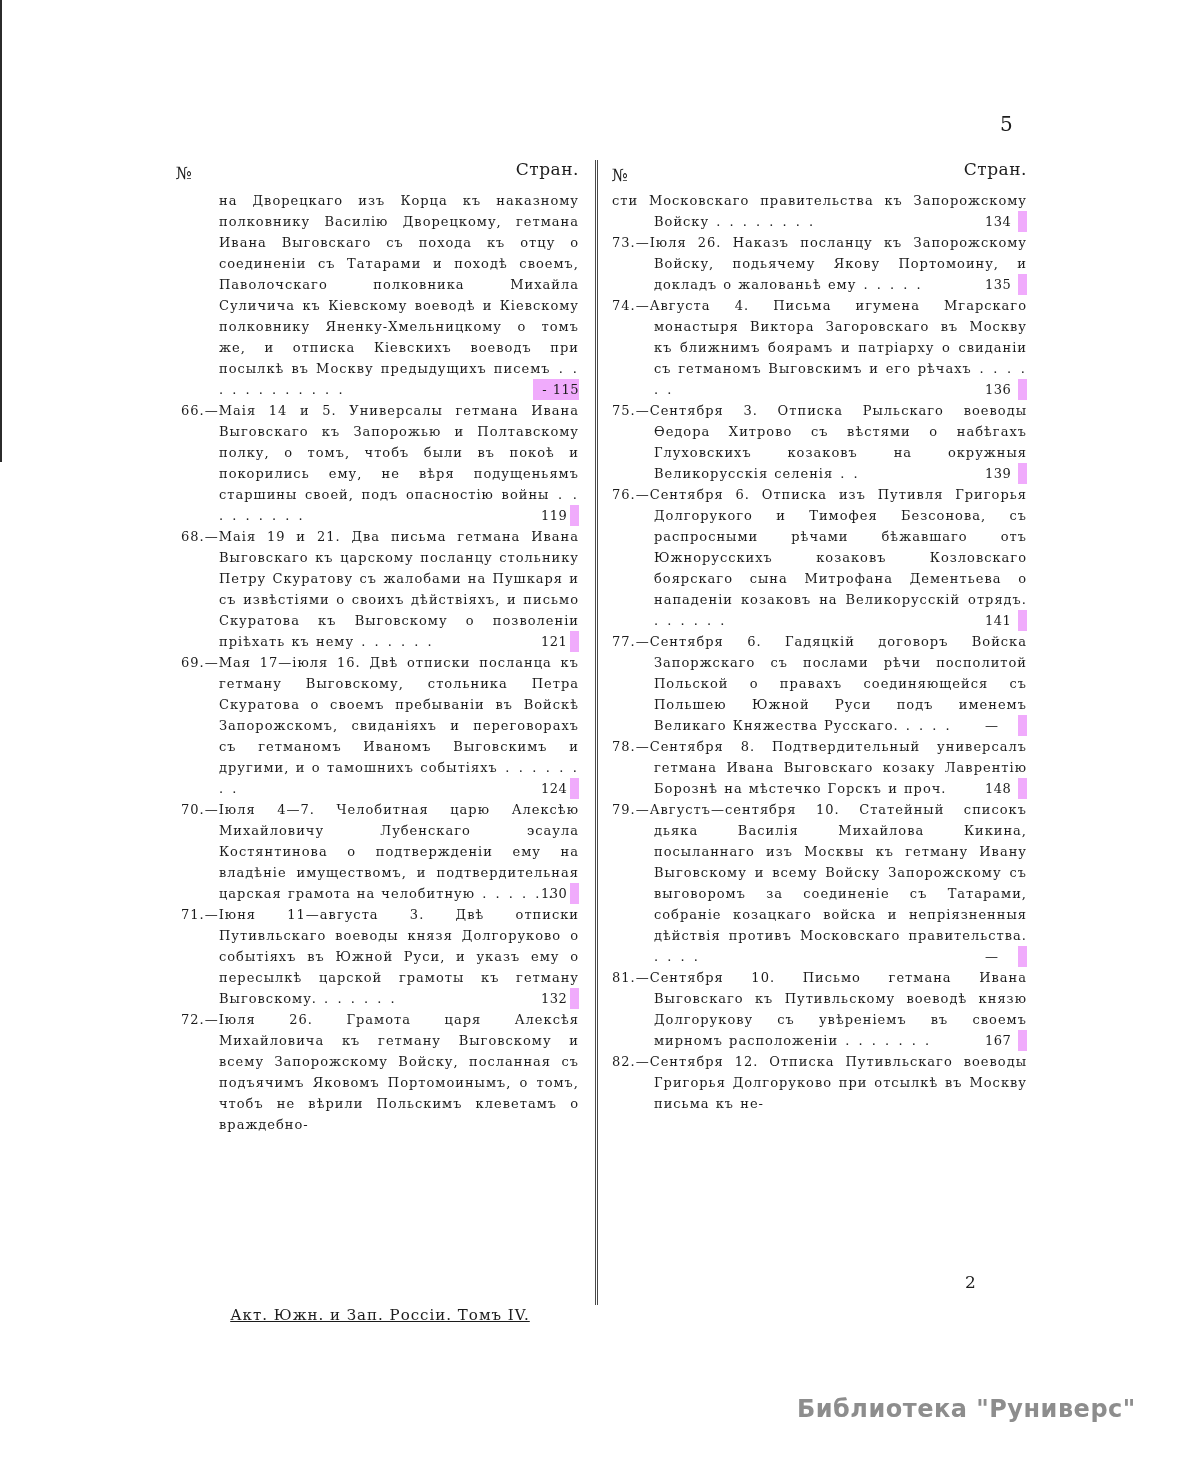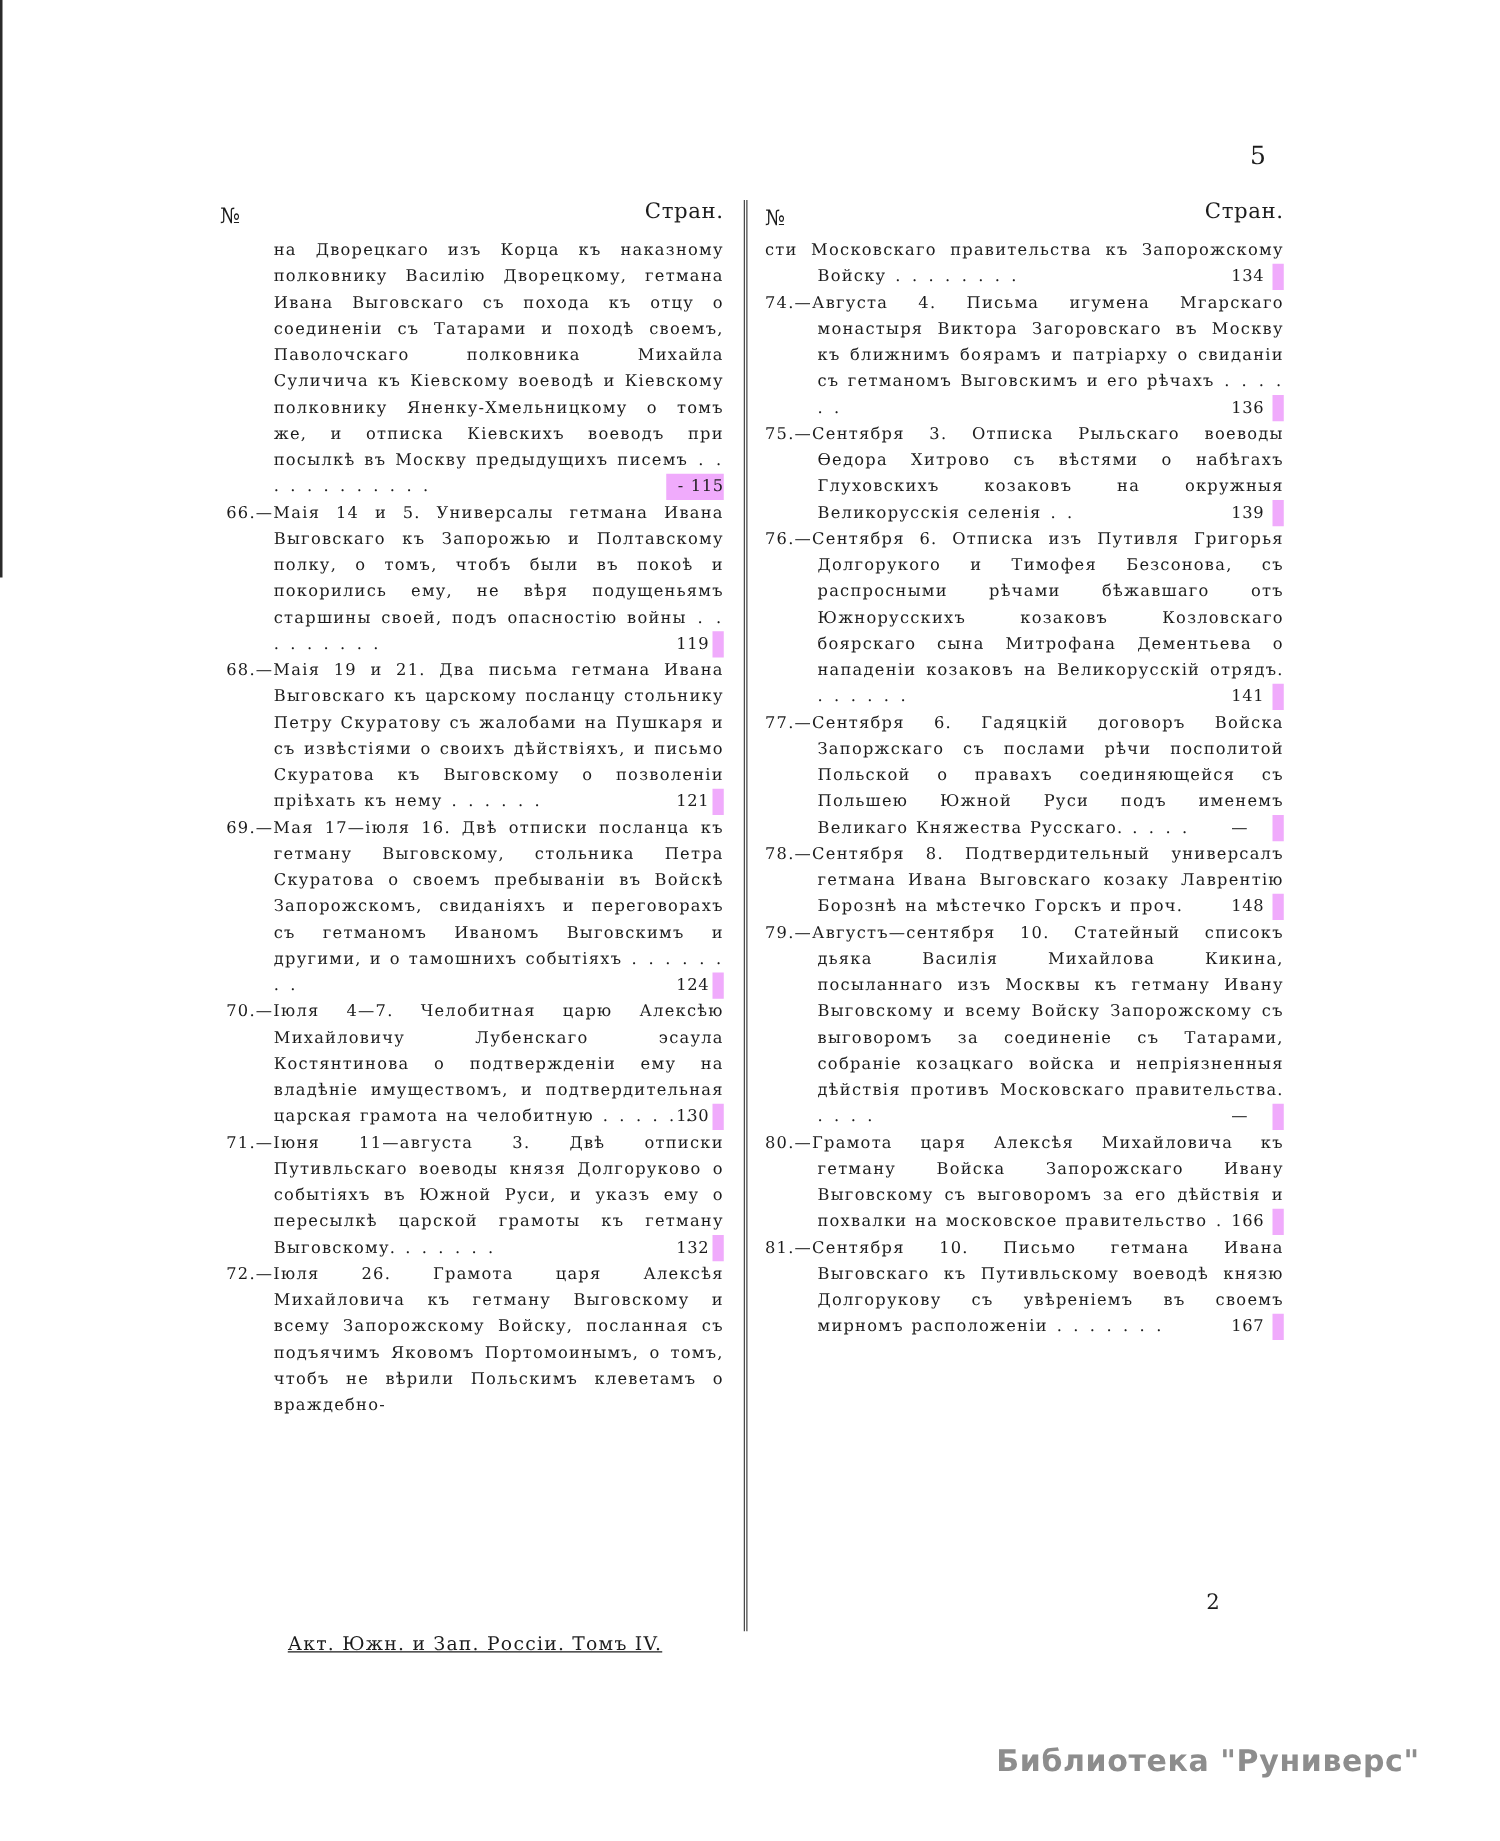--- a/index.html
+++ b/index.html
@@ -69,27 +69,28 @@
   <div class="entry"><span class="num">66.—</span><span>Маія 14 и 5. Универсалы гетмана Ивана Выговскаго къ Запорожью и Полтавскому полку, о томъ, чтобъ были въ покоѣ и покорились ему, не вѣря подущеньямъ старшины своей, подъ опасностію войны</span><span class="dots"> . . . . . . . . .</span><span class="pg">119</span></div>
   <div class="entry"><span class="num">68.—</span><span>Маія 19 и 21. Два письма гетмана Ивана Выговскаго къ царскому посланцу стольнику Петру Скуратову съ жалобами на Пушкаря и съ извѣстіями о своихъ дѣйствіяхъ, и письмо Скуратова къ Выговскому о позволеніи пріѣхать къ нему</span><span class="dots"> . . . . . .</span><span class="pg">121</span></div>
   <div class="entry"><span class="num">69.—</span><span>Мая 17—іюля 16. Двѣ отписки посланца къ гетману Выговскому, стольника Петра Скуратова о своемъ пребываніи въ Войскѣ Запорожскомъ, свиданіяхъ и переговорахъ съ гетманомъ Иваномъ Выговскимъ и другими, и о тамошнихъ событіяхъ</span><span class="dots"> . . . . . . . .</span><span class="pg">124</span></div>
   <div class="entry"><span class="num">70.—</span><span>Іюля 4—7. Челобитная царю Алексѣю Михайловичу Лубенскаго эсаула Костянтинова о подтвержденіи ему на владѣніе имуществомъ, и подтвердительная царская грамота на челобитную</span><span class="dots"> . . . . . .</span><span class="pg">130</span></div>
   <div class="entry"><span class="num">71.—</span><span>Іюня 11—августа 3. Двѣ отписки Путивльскаго воеводы князя Долгоруково о событіяхъ въ Южной Руси, и указъ ему о пересылкѣ царской грамоты къ гетману Выговскому.</span><span class="dots"> . . . . . .</span><span class="pg">132</span></div>
   <div class="entry"><span class="num">72.—</span><span>Іюля 26. Грамота царя Алексѣя Михайловича къ гетману Выговскому и всему Запорожскому Войску, посланная съ подъячимъ Яковомъ Портомоинымъ, о томъ, чтобъ не вѣрили Польскимъ клеветамъ о враждебно-</span><span class="dots"></span><span class="pg"></span></div>
 </div>
 
 <div class="col" id="col-right">
   <div class="entry cont"><span class="num"></span><span>сти Московскаго правительства къ Запорожскому Войску</span><span class="dots"> . . . . . . . .</span><span class="pg">134</span></div>
+  <div class="entry"><span class="num">73.—</span><span>Іюля 26. Наказъ посланцу къ Запорожскому Войску, подьячему Якову Портомоину, и докладъ о жалованьѣ ему</span><span class="dots"> . . . . .</span><span class="pg">135</span></div>
   <div class="entry"><span class="num">74.—</span><span>Августа 4. Письма игумена Мгарскаго монастыря Виктора Загоровскаго въ Москву къ ближнимъ боярамъ и патріарху о свиданіи съ гетманомъ Выговскимъ и его рѣчахъ</span><span class="dots"> . . . . . .</span><span class="pg">136</span></div>
   <div class="entry"><span class="num">75.—</span><span>Сентября 3. Отписка Рыльскаго воеводы Ѳедора Хитрово съ вѣстями о набѣгахъ Глуховскихъ козаковъ на окружныя Великорусскія селенія</span><span class="dots"> . .</span><span class="pg">139</span></div>
   <div class="entry"><span class="num">76.—</span><span>Сентября 6. Отписка изъ Путивля Григорья Долгорукого и Тимофея Безсонова, съ распросными рѣчами бѣжавшаго отъ Южнорусскихъ козаковъ Козловскаго боярскаго сына Митрофана Дементьева о нападеніи козаковъ на Великорусскій отрядъ.</span><span class="dots"> . . . . . .</span><span class="pg">141</span></div>
   <div class="entry"><span class="num">77.—</span><span>Сентября 6. Гадяцкій договоръ Войска Запоржскаго съ послами рѣчи посполитой Польской о правахъ соединяющейся съ Польшею Южной Руси подъ именемъ Великаго Княжества Русскаго.</span><span class="dots"> . . . .</span><span class="pg">—</span></div>
   <div class="entry"><span class="num">78.—</span><span>Сентября 8. Подтвердительный универсалъ гетмана Ивана Выговскаго козаку Лаврентію Борознѣ на мѣстечко Горскъ и проч.</span><span class="dots"></span><span class="pg">148</span></div>
   <div class="entry"><span class="num">79.—</span><span>Августъ—сентября 10. Статейный списокъ дьяка Василія Михайлова Кикина, посыланнаго изъ Москвы къ гетману Ивану Выговскому и всему Войску Запорожскому съ выговоромъ за соединеніе съ Татарами, собраніе козацкаго войска и непріязненныя дѣйствія противъ Московскаго правительства.</span><span class="dots"> . . . .</span><span class="pg">—</span></div>
-  <div class="entry"><span class="num">80.—</span><span>Грамота царя Алексѣя Михайловича къ гетману Войска Запорожскаго Ивану Выговскому съ выговоромъ за его дѣйствія и похвалки на московское правительство</span><span class="dots"> .</span><span class="pg">166</span></div>
   <div class="entry"><span class="num">81.—</span><span>Сентября 10. Письмо гетмана Ивана Выговскаго къ Путивльскому воеводѣ князю Долгорукову съ увѣреніемъ въ своемъ мирномъ расположеніи</span><span class="dots"> . . . . . . .</span><span class="pg">167</span></div>
+  <div class="entry"><span class="num">82.—</span><span>Сентября 12. Отписка Путивльскаго воеводы Григорья Долгоруково при отсылкѣ въ Москву письма къ не-</span><span class="dots"></span><span class="pg"></span></div>
 </div>
 
 <div id="foot-note">Акт. Южн. и Зап. Россіи. Томъ IV.</div>
 
 <div id="sig-mark">2</div>
 
 <div id="watermark">Библиотека "Руниверс"</div>
 
 </body></html>

